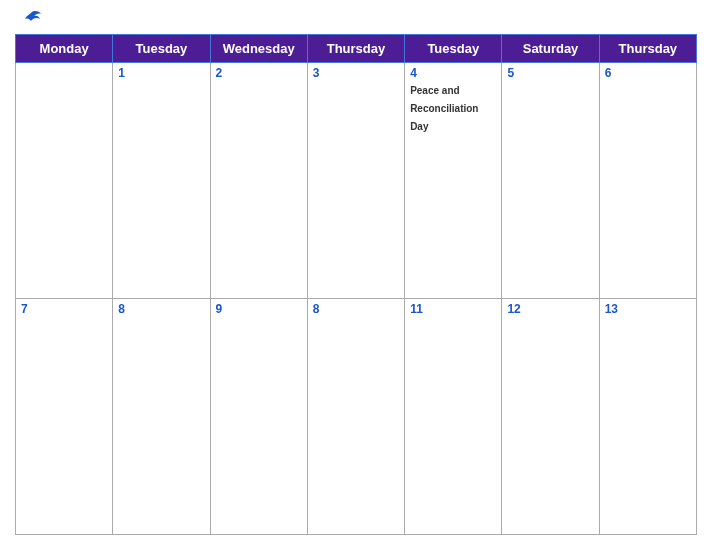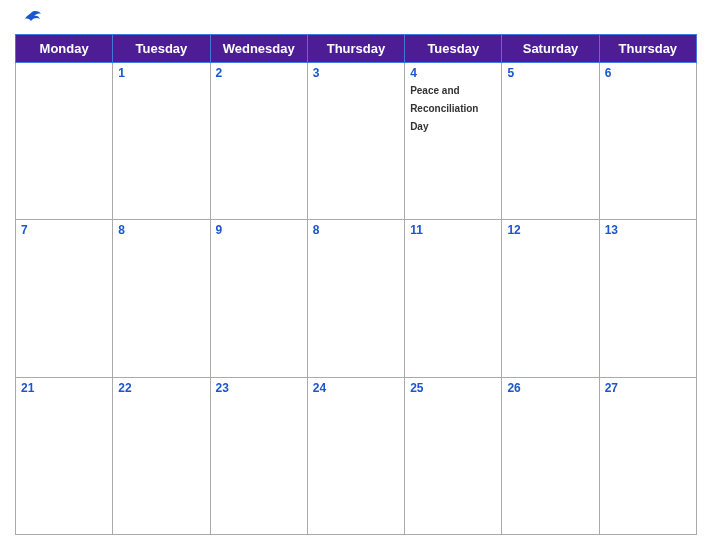--- a/index.html
+++ b/index.html
@@ -175,37 +175,14 @@
         <td>
           <span class="day-num">11</span>
         </td>
         <td>
           <span class="day-num">12</span>
         </td>
         <td>
           <span class="day-num">13</span>
         </td>
       </tr>
-      <tr>
-        <td>
-          <span class="day-num">21</span>
-        </td>
-        <td>
-          <span class="day-num">22</span>
-        </td>
-        <td>
-          <span class="day-num">23</span>
-        </td>
-        <td>
-          <span class="day-num">24</span>
-        </td>
-        <td>
-          <span class="day-num">25</span>
-        </td>
-        <td>
-          <span class="day-num">26</span>
-        </td>
-        <td>
-          <span class="day-num">27</span>
-        </td>
-      </tr>
     </tbody>
 </table>
 
 </body></html>

